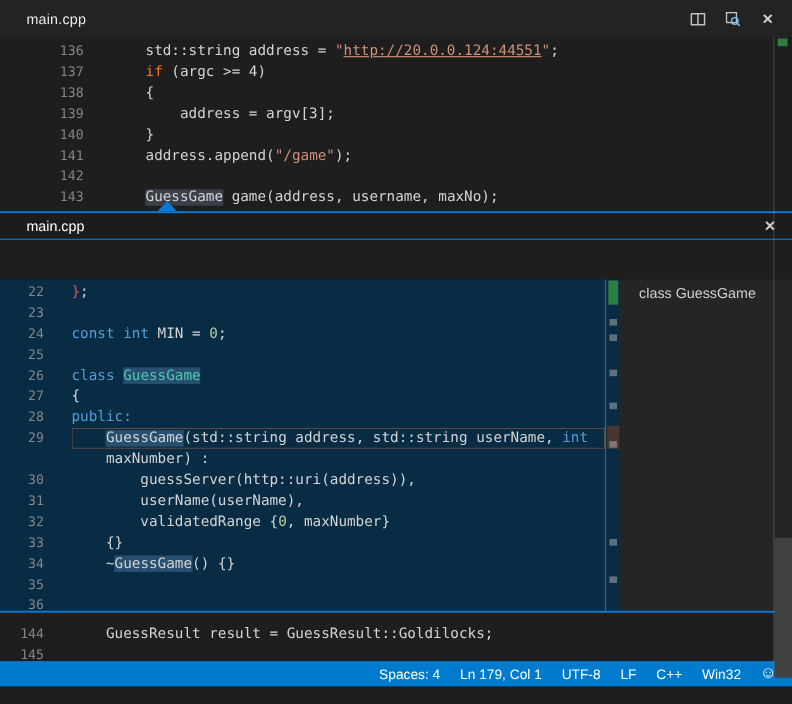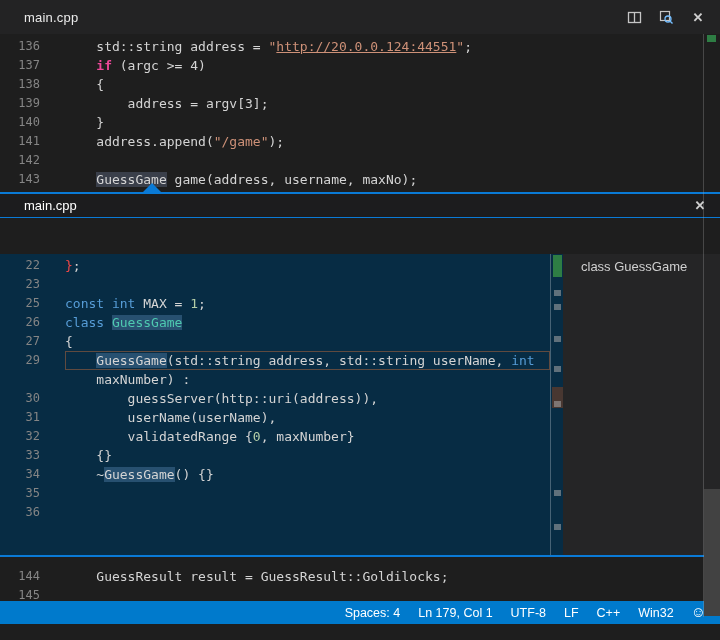--- a/index.html
+++ b/index.html
@@ -15,33 +15,33 @@
   .icon-btn svg { display: block; }
   .close-x { font-size: 13px; font-weight: bold; color: #cfcfcf; line-height: 1; }
 
   
   .code-area { font-family: "DejaVu Sans Mono", monospace; font-size: 13px; line-height: 19px; }
   .code-line { display: flex; height: 19px; white-space: pre; }
   .ln { flex: none; width: 40px; text-align: right; color: #858585; font-size: 12px; line-height: 19px; }
   .code { flex: 1; margin-left: 25px; line-height: 19px; }
   .tok.def  { color: #d4d4d4; }
   .tok.kw   { color: #569cd6; }
-  .tok.ctrl { color: #ec4899; font-weight: bold; }
+  .tok.ctrl { color: #f97316; }
   .tok.str  { color: #ce9178; }
   .tok.num  { color: #b5cea8; }
   .tok.type { color: #4ec9b0; }
   .tok.red  { color: #f44747; }
   .tok.link { text-decoration: underline; }
   .tok.hlg  { background: #3a3f4a; }
   .tok.hlp  { background: rgba(110,158,205,.32); }
   .code-line.outlined .code { box-shadow: inset 0 0 0 1px rgba(170,100,60,.55); }
   .code-line.cursor-line { background: rgba(255,255,255,.03); }
   .cursor { display: inline-block; width: 2px; height: 16px; background: #d7d7d7; vertical-align: -3px; }
 
-  .editor-top { height: 158px; padding-top: 3px; }
+  .editor-top { height: 158px; padding-top: 3px; padding-left: 36px; }
   .editor-bottom { height: 95px; padding-top: 10px; }
 
   
   .peek { position: relative; border-top: 2px solid #0a7ad6; border-bottom: 2px solid #0a7ad6; }
   .peek-arrow { position: absolute; top: -11px; left: 143px; width: 0; height: 0;
                 border-left: 9px solid transparent; border-right: 9px solid transparent;
                 border-bottom: 9px solid #0a7ad6; }
   .peek-header { height: 24px; background: #1c1c1e; border-bottom: 1px solid #0a7ad6;
                  display: flex; align-items: center; padding: 0 12px 0 24px; }
   .peek-header .peek-title { font-size: 13px; color: #ffffff; }
@@ -111,23 +111,25 @@
   <div class="peek">
     <div class="peek-arrow"></div>
     <div class="peek-header">
       <span class="peek-title">main.cpp</span>
       <span class="peek-close icon-btn close-x">✕</span>
     </div>
     <div class="peek-body">
       <div class="peek-editor code-area">
           <div class="code-line"><span class="ln">22</span><span class="code"><span class="tok red">}</span><span class="tok def">;</span></span></div>
           <div class="code-line"><span class="ln">23</span><span class="code"></span></div>
-          <div class="code-line"><span class="ln">25</span><span class="code"><span class="tok kw">const</span><span class="tok def"> </span><span class="tok kw">int</span><span class="tok def"> MAX = </span><span class="tok num">1</span><span class="tok def">;</span></span></div>
+          <div class="code-line"><span class="ln">24</span><span class="code"><span class="tok kw">const</span><span class="tok def"> </span><span class="tok kw">int</span><span class="tok def"> MIN = </span><span class="tok num">0</span><span class="tok def">;</span></span></div>
+          <div class="code-line"><span class="ln">25</span></div>
           <div class="code-line"><span class="ln">26</span><span class="code"><span class="tok kw">class</span><span class="tok def"> </span><span class="tok type hlp">GuessGame</span></span></div>
           <div class="code-line"><span class="ln">27</span><span class="code"><span class="tok def">{</span></span></div>
+          <div class="code-line"><span class="ln">28</span><span class="code"><span class="tok kw">public:</span></span></div>
           <div class="code-line outlined"><span class="ln">29</span><span class="code"><span class="tok def">    </span><span class="tok def hlp">GuessGame</span><span class="tok def">(std::string address, std::string userName, </span><span class="tok kw">int</span></span></div>
           <div class="code-line"><span class="ln"></span><span class="code"><span class="tok def">    maxNumber) :</span></span></div>
           <div class="code-line"><span class="ln">30</span><span class="code"><span class="tok def">        guessServer(http::uri(address)),</span></span></div>
           <div class="code-line"><span class="ln">31</span><span class="code"><span class="tok def">        userName(userName),</span></span></div>
           <div class="code-line"><span class="ln">32</span><span class="code"><span class="tok def">        validatedRange {</span><span class="tok num">0</span><span class="tok def">, maxNumber}</span></span></div>
           <div class="code-line"><span class="ln">33</span><span class="code"><span class="tok def">    {}</span></span></div>
           <div class="code-line"><span class="ln">34</span><span class="code"><span class="tok def">    ~</span><span class="tok def hlp">GuessGame</span><span class="tok def">() {}</span></span></div>
           <div class="code-line"><span class="ln">35</span><span class="code"></span></div>
           <div class="code-line"><span class="ln">36</span></div>
         </div>

